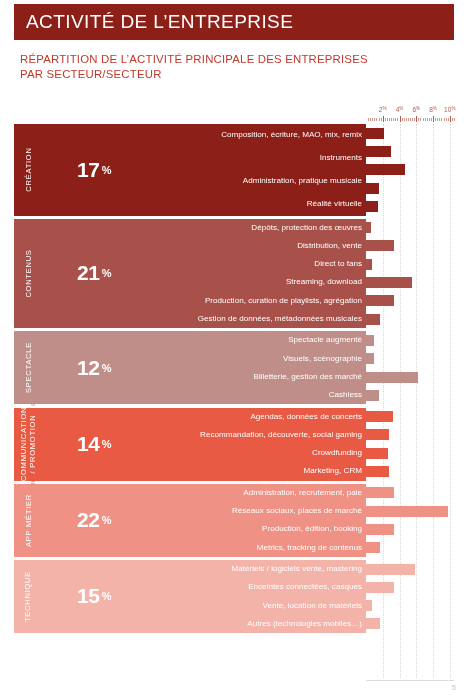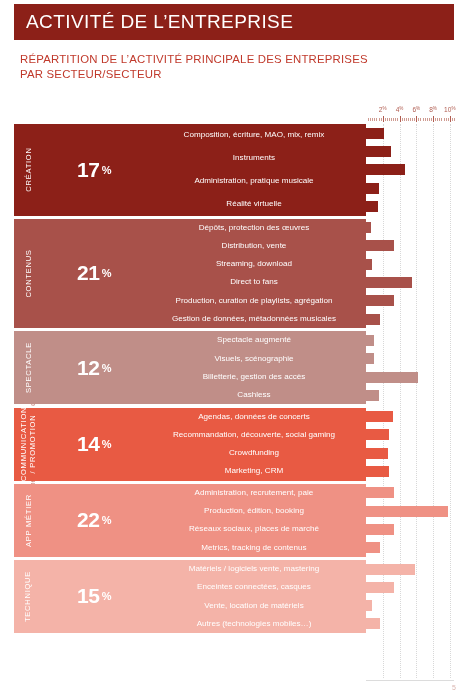--- a/index.html
+++ b/index.html
@@ -162,21 +162,21 @@
   .cat-rows {
     flex: 1 1 auto;
     display: flex;
     flex-direction: column;
     justify-content: space-around;
     padding-right: 4px;
   }
   .row-label {
     color: #ffffff;
     font-size: 8.1px;
-    text-align: center;
+    text-align: right;
     white-space: nowrap;
     line-height: 1;
   }
 
   
   .bars-col {
     position: relative;
     width: 88px;
     flex: none;
     display: flex;
@@ -323,22 +323,22 @@
             <div class="cat-name">
               <span>CONTENUS</span>
             </div>
             <div class="cat-pct">
               <span>21</span>
               <span class="sym">%</span>
             </div>
             <div class="cat-rows">
               <div class="row-label">Dépôts, protection des œuvres</div>
               <div class="row-label">Distribution, vente</div>
+              <div class="row-label">Direct to fans</div>
               <div class="row-label">Streaming, download</div>
-              <div class="row-label">Direct to fans</div>
               <div class="row-label">Production, curation de playlists, agrégation</div>
               <div class="row-label">Gestion de données, métadonnées musicales</div>
             </div>
           </div>
           <div class="bars-col">
             <div class="bar-slot">
               <div class="bar" title="Dépôts, protection des œuvres — 0.6%" style="width: 5.02857px; background: rgb(168, 81, 74);"></div>
             </div>
             <div class="bar-slot">
               <div class="bar" title="Distribution, vente — 3.4%" style="width: 28.4952px; background: rgb(168, 81, 74);"></div>
@@ -362,21 +362,21 @@
             <div class="cat-name">
               <span>SPECTACLE</span>
             </div>
             <div class="cat-pct">
               <span>12</span>
               <span class="sym">%</span>
             </div>
             <div class="cat-rows">
               <div class="row-label">Spectacle augmenté</div>
               <div class="row-label">Visuels, scénographie</div>
-              <div class="row-label">Billetterie, gestion des accès</div>
+              <div class="row-label">Billetterie, gestion des marché</div>
               <div class="row-label">Cashless</div>
             </div>
           </div>
           <div class="bars-col">
             <div class="bar-slot">
               <div class="bar" title="Spectacle augmenté — 0.9%" style="width: 7.54286px; background: rgb(192, 142, 136);"></div>
             </div>
             <div class="bar-slot">
               <div class="bar" title="Visuels, scénographie — 0.9%" style="width: 7.54286px; background: rgb(192, 142, 136);"></div>
             </div>
@@ -423,22 +423,22 @@
           <div class="cat-panel" style="background: rgb(239, 145, 132);">
             <div class="cat-name">
               <span>APP MÉTIER</span>
             </div>
             <div class="cat-pct">
               <span>22</span>
               <span class="sym">%</span>
             </div>
             <div class="cat-rows">
               <div class="row-label">Administration, recrutement, paie</div>
+              <div class="row-label">Réseaux sociaux, places de marché</div>
               <div class="row-label">Production, édition, booking</div>
-              <div class="row-label">Réseaux sociaux, places de marché</div>
               <div class="row-label">Metrics, tracking de contenus</div>
             </div>
           </div>
           <div class="bars-col">
             <div class="bar-slot">
               <div class="bar" title="Administration, recrutement, paie — 3.3%" style="width: 27.6571px; background: rgb(239, 145, 132);"></div>
             </div>
             <div class="bar-slot">
               <div class="bar" title="Réseaux sociaux, places de marché — 9.8%" style="width: 82.1333px; background: rgb(239, 145, 132);"></div>
             </div>

